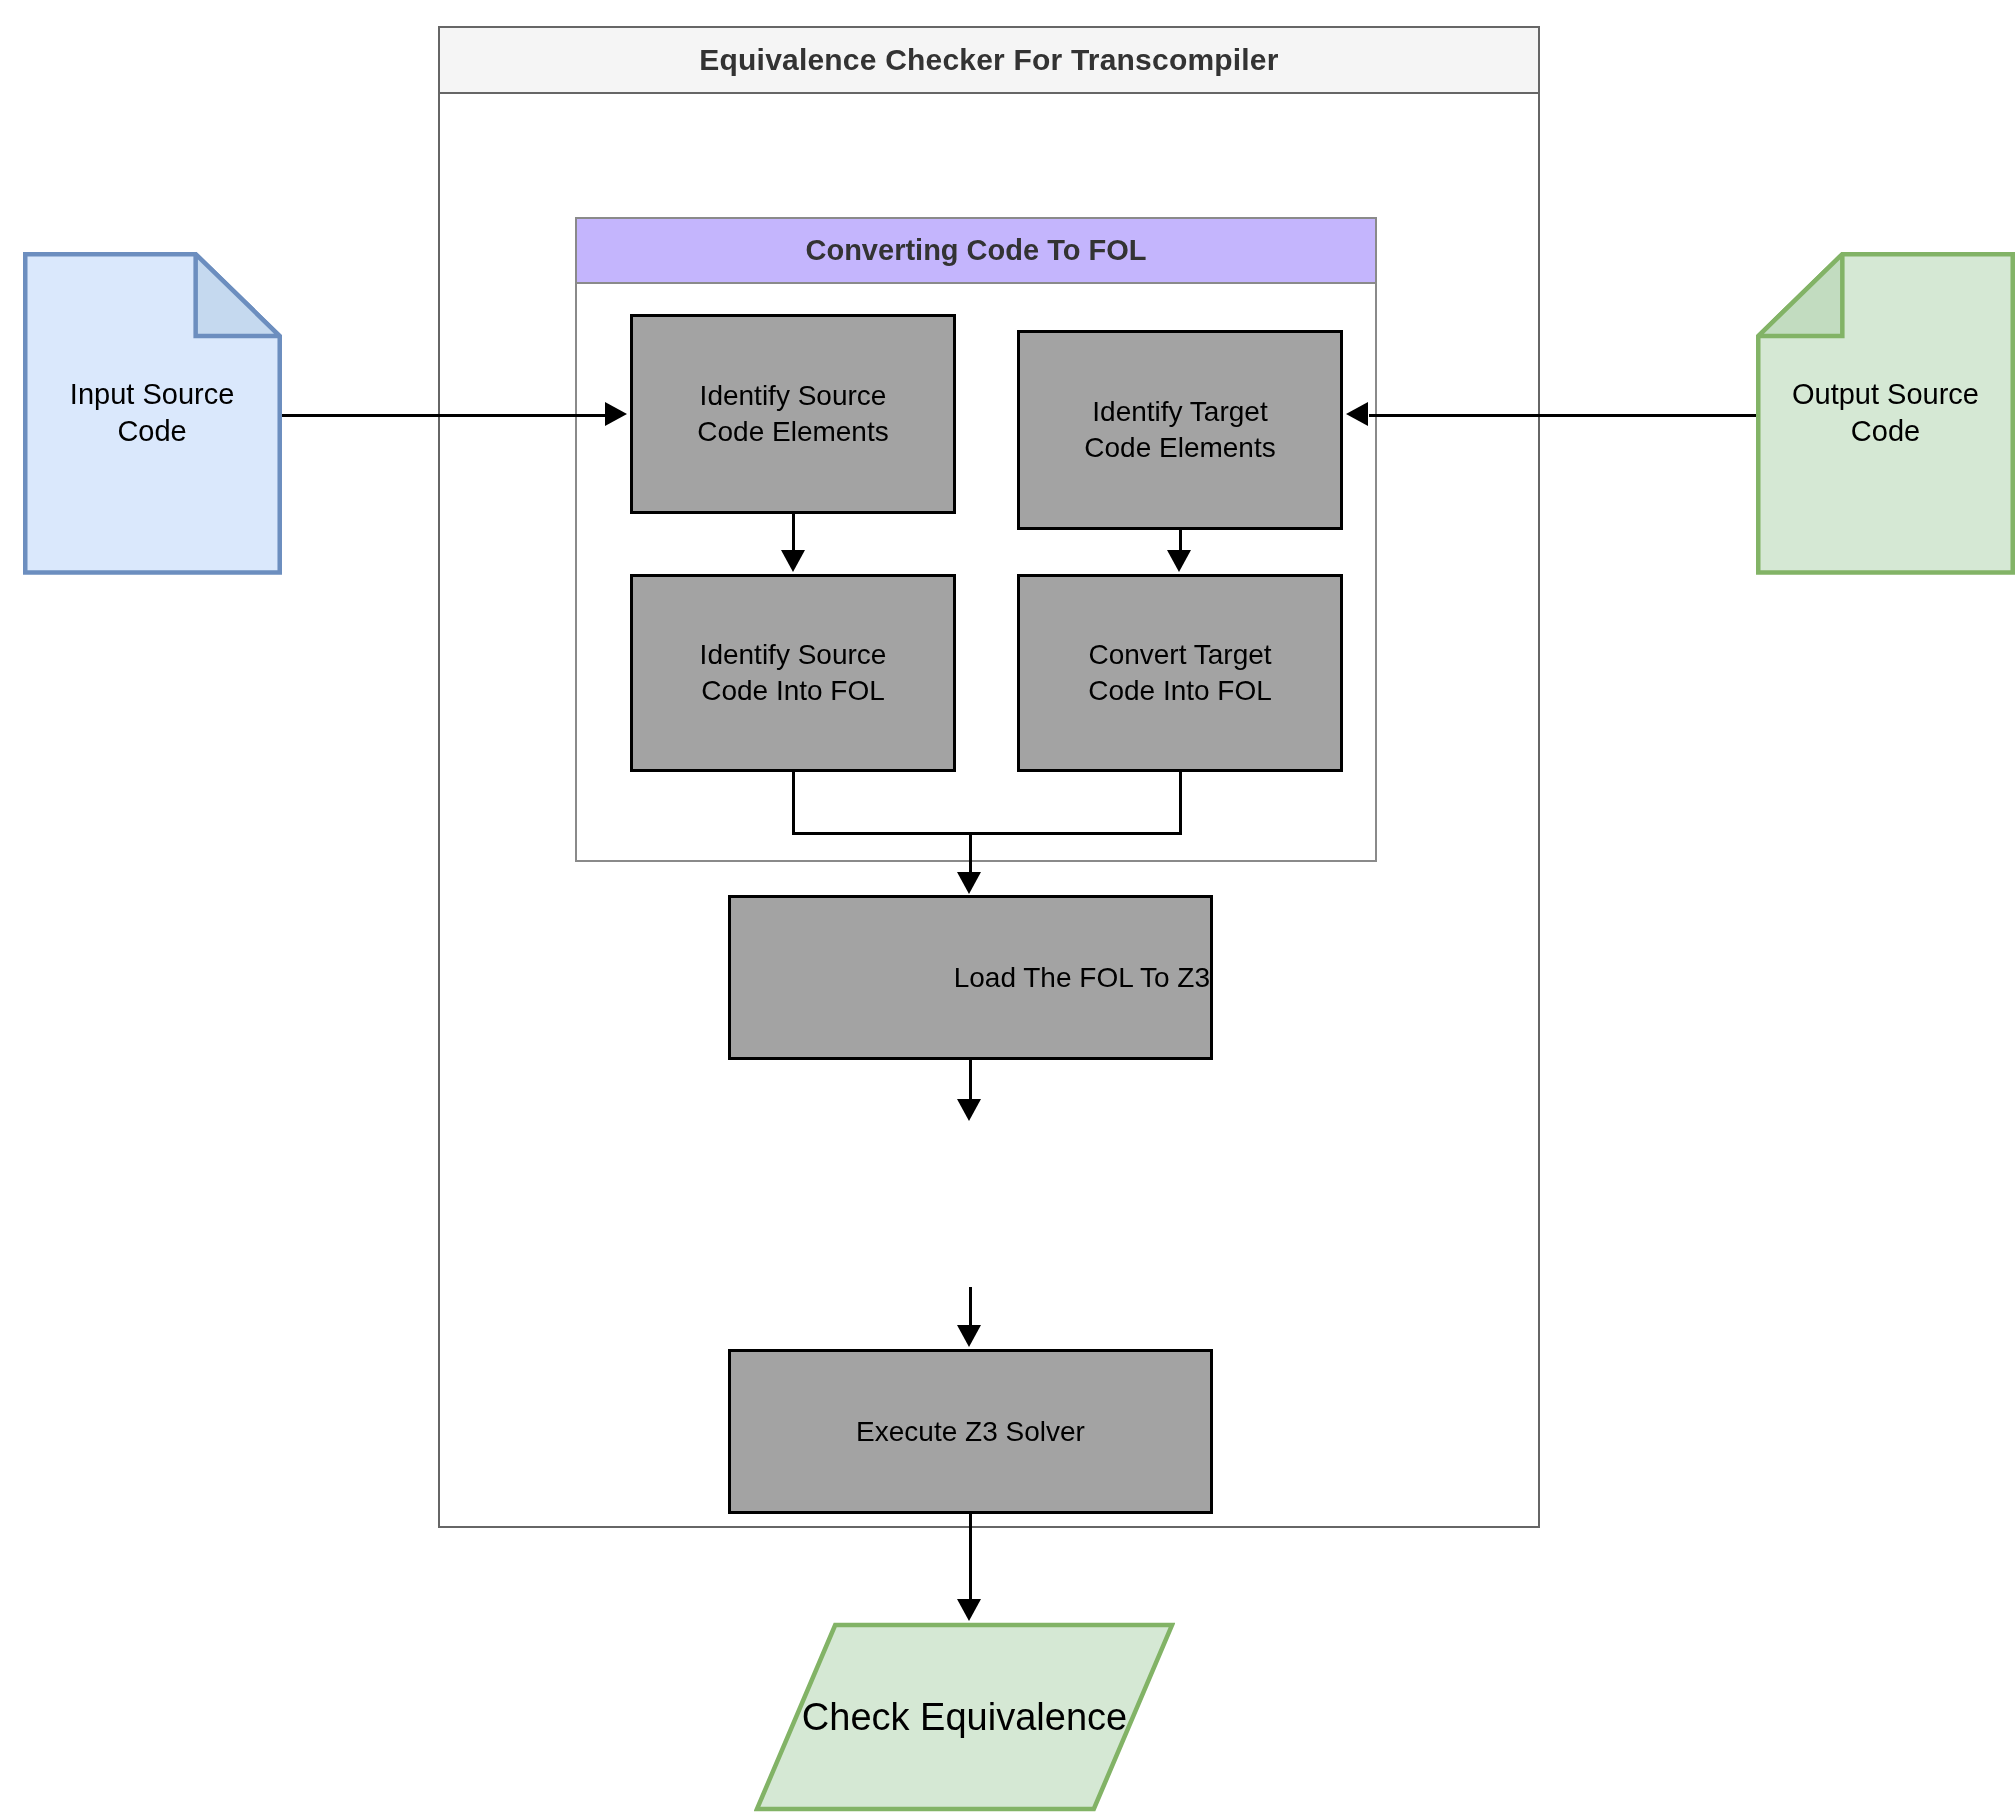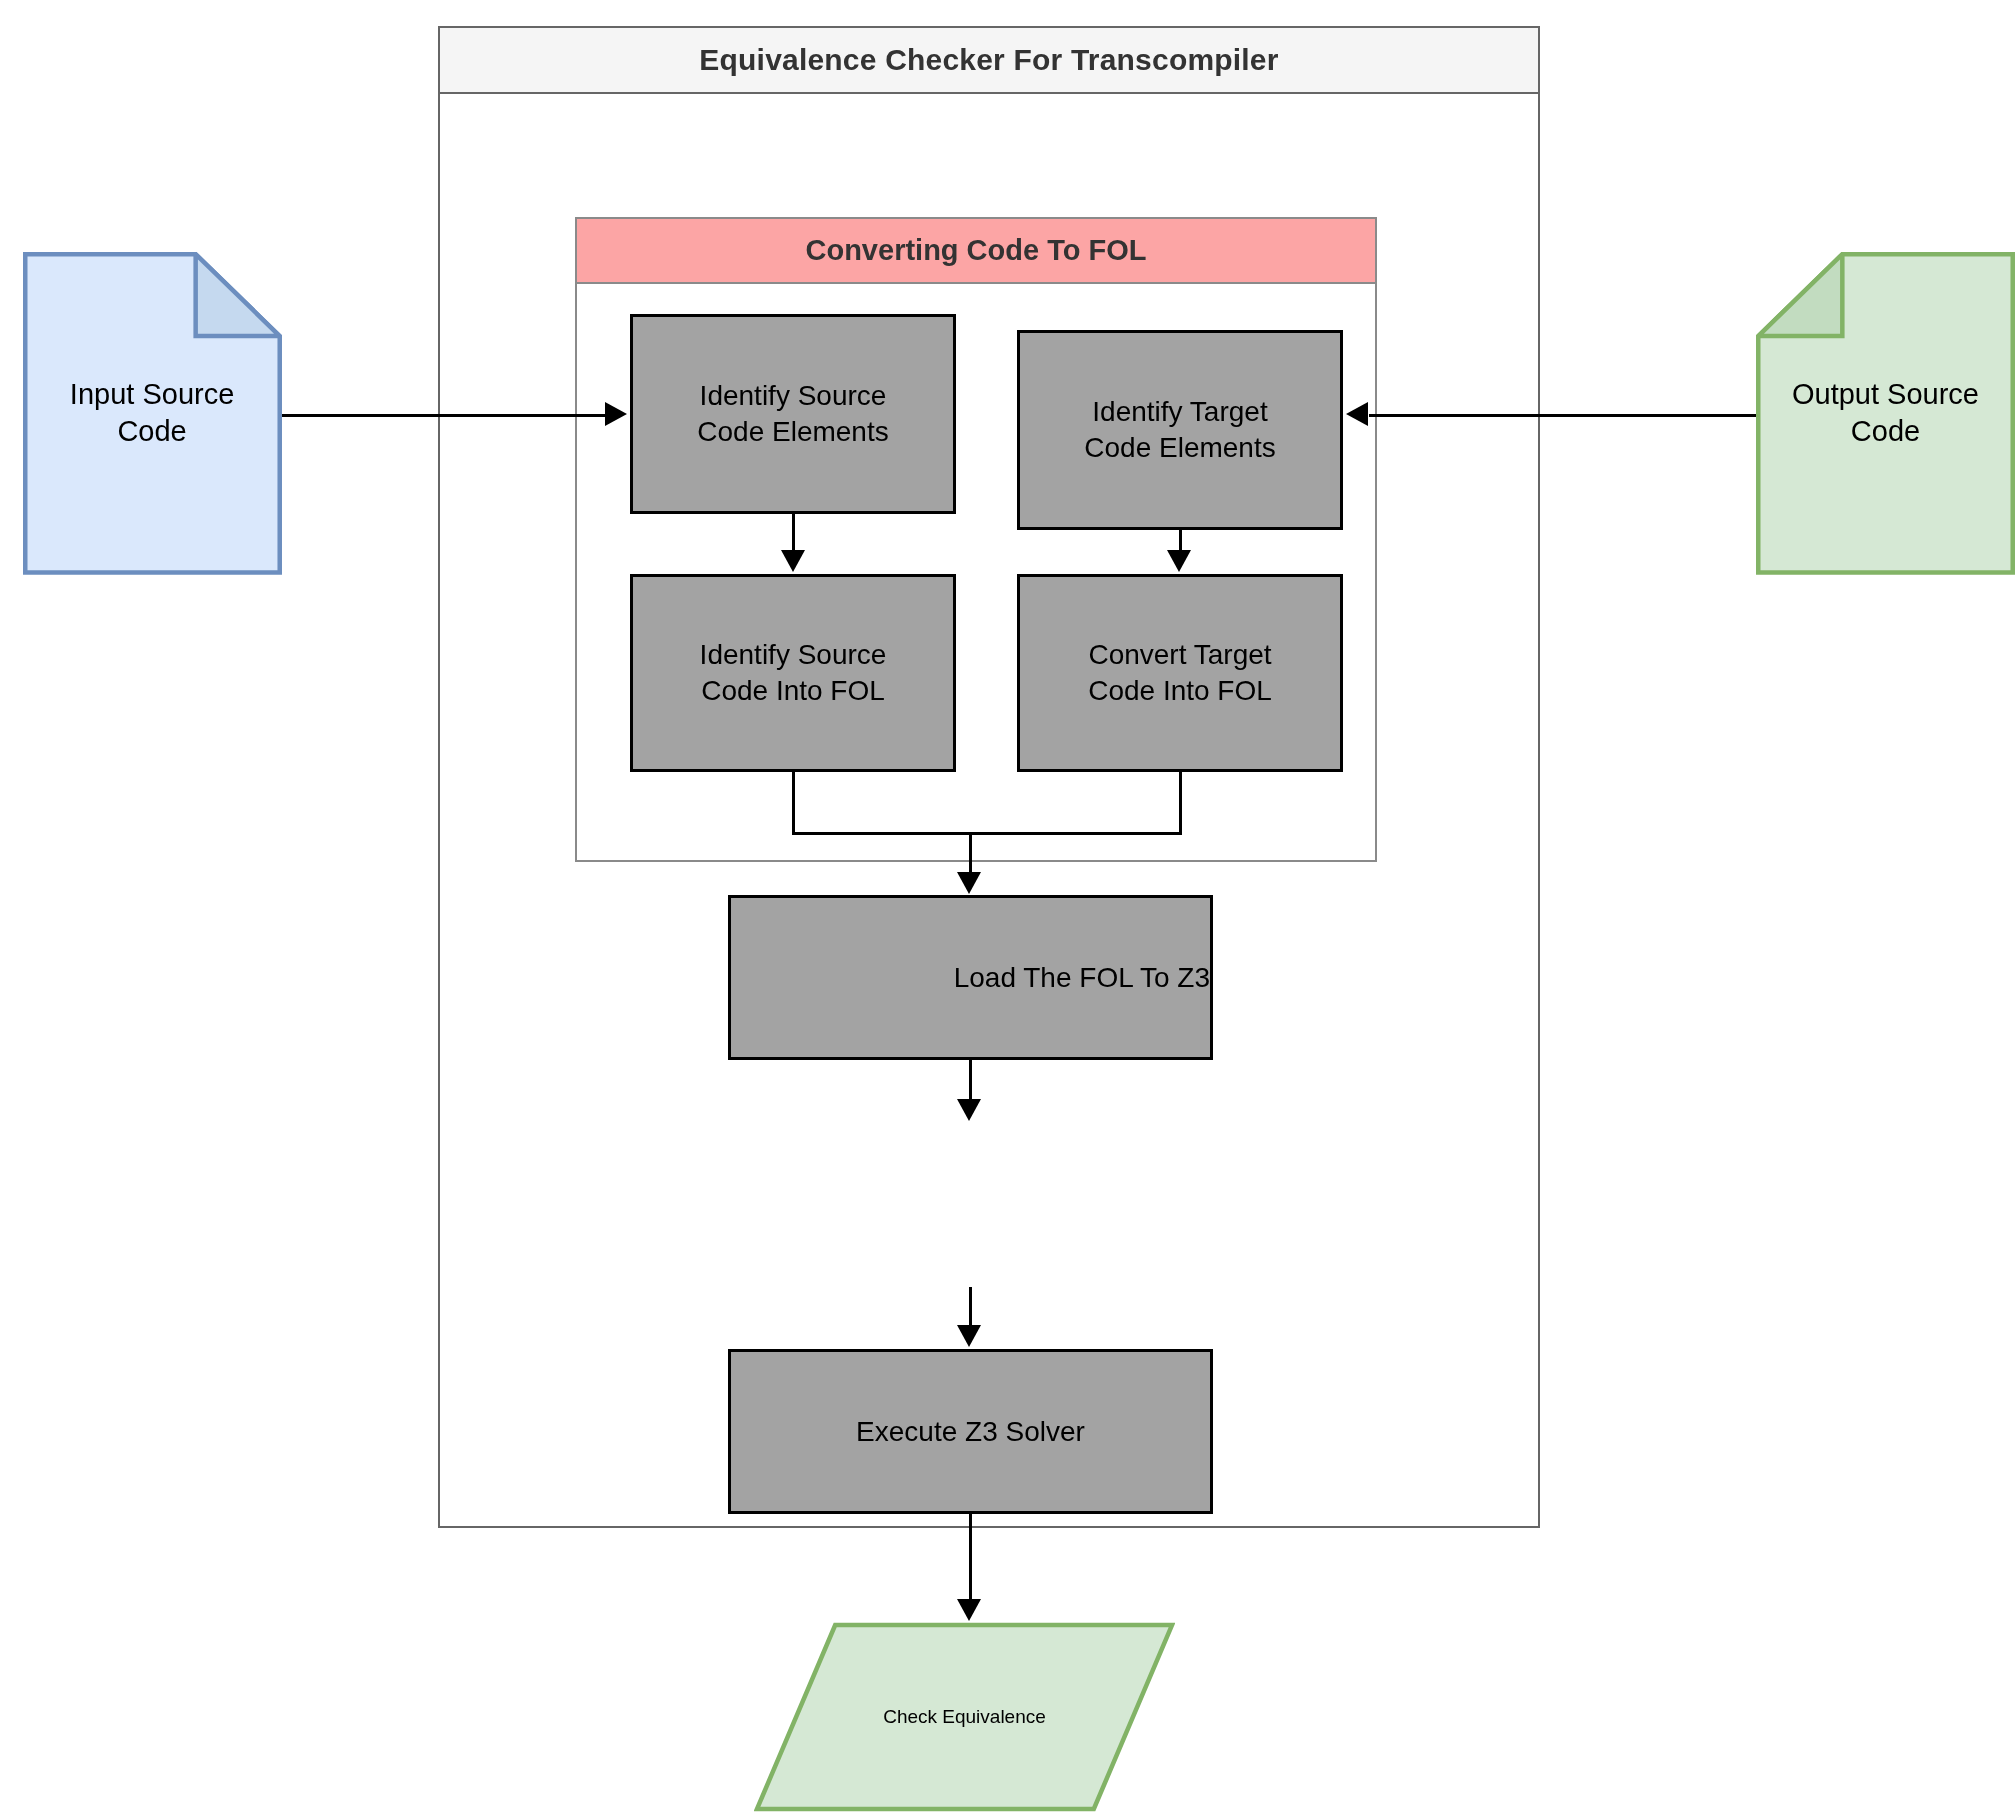--- a/index.html
+++ b/index.html
@@ -17,21 +17,21 @@
     background:#f5f5f5;border-bottom:2.3px solid #666666;box-sizing:border-box;
     display:flex;align-items:center;justify-content:center;
     font-size:30px;font-weight:bold;color:#333333;letter-spacing:0.2px;
   }
   .inner-container{
     position:absolute;left:575px;top:217px;width:802px;height:645px;
     background:#ffffff;border:2.3px solid #8a8a8a;box-sizing:border-box;
   }
   .inner-header{
     position:absolute;left:0;top:0;width:100%;height:65px;
-    background:#fca5a5;border-bottom:2.3px solid #8a8a8a;box-sizing:border-box;
+    background:#c4b5fd;border-bottom:2.3px solid #8a8a8a;box-sizing:border-box;
     display:flex;align-items:center;justify-content:center;
     font-size:29px;font-weight:bold;color:#333333;
   }
 
   
   .pbox{
     position:absolute;background:#a3a3a3;border:3px solid #000000;
     box-sizing:border-box;display:flex;align-items:center;justify-content:center;
     text-align:center;font-size:28px;line-height:1.28;color:#000;padding:0 0;
   }
@@ -55,21 +55,21 @@
   }
   #doc-input{left:22.6px;top:252px;}
   #doc-output{left:1756px;top:252px;}
 
   
   #shape-check-equivalence{
     position:absolute;left:754px;top:1622px;width:421px;height:190px;
   }
   #shape-check-equivalence .label{
     position:absolute;left:0;right:0;top:50%;transform:translateY(-50%);
-    text-align:center;font-size:19px;color:#000;
+    text-align:center;font-size:38px;color:#000;
   }
 
   
   .ln{position:absolute;background:#000000;}
   .ln.v{width:3px;}
   .ln.h{height:3px;}
   .arrow{position:absolute;width:0;height:0;}
   .arrow.down{border-left:12.8px solid transparent;border-right:12.8px solid transparent;border-top:22.6px solid #000;}
   .arrow.right{border-top:12.8px solid transparent;border-bottom:12.8px solid transparent;border-left:22.6px solid #000;}
   .arrow.left{border-top:12.8px solid transparent;border-bottom:12.8px solid transparent;border-right:22.6px solid #000;}

